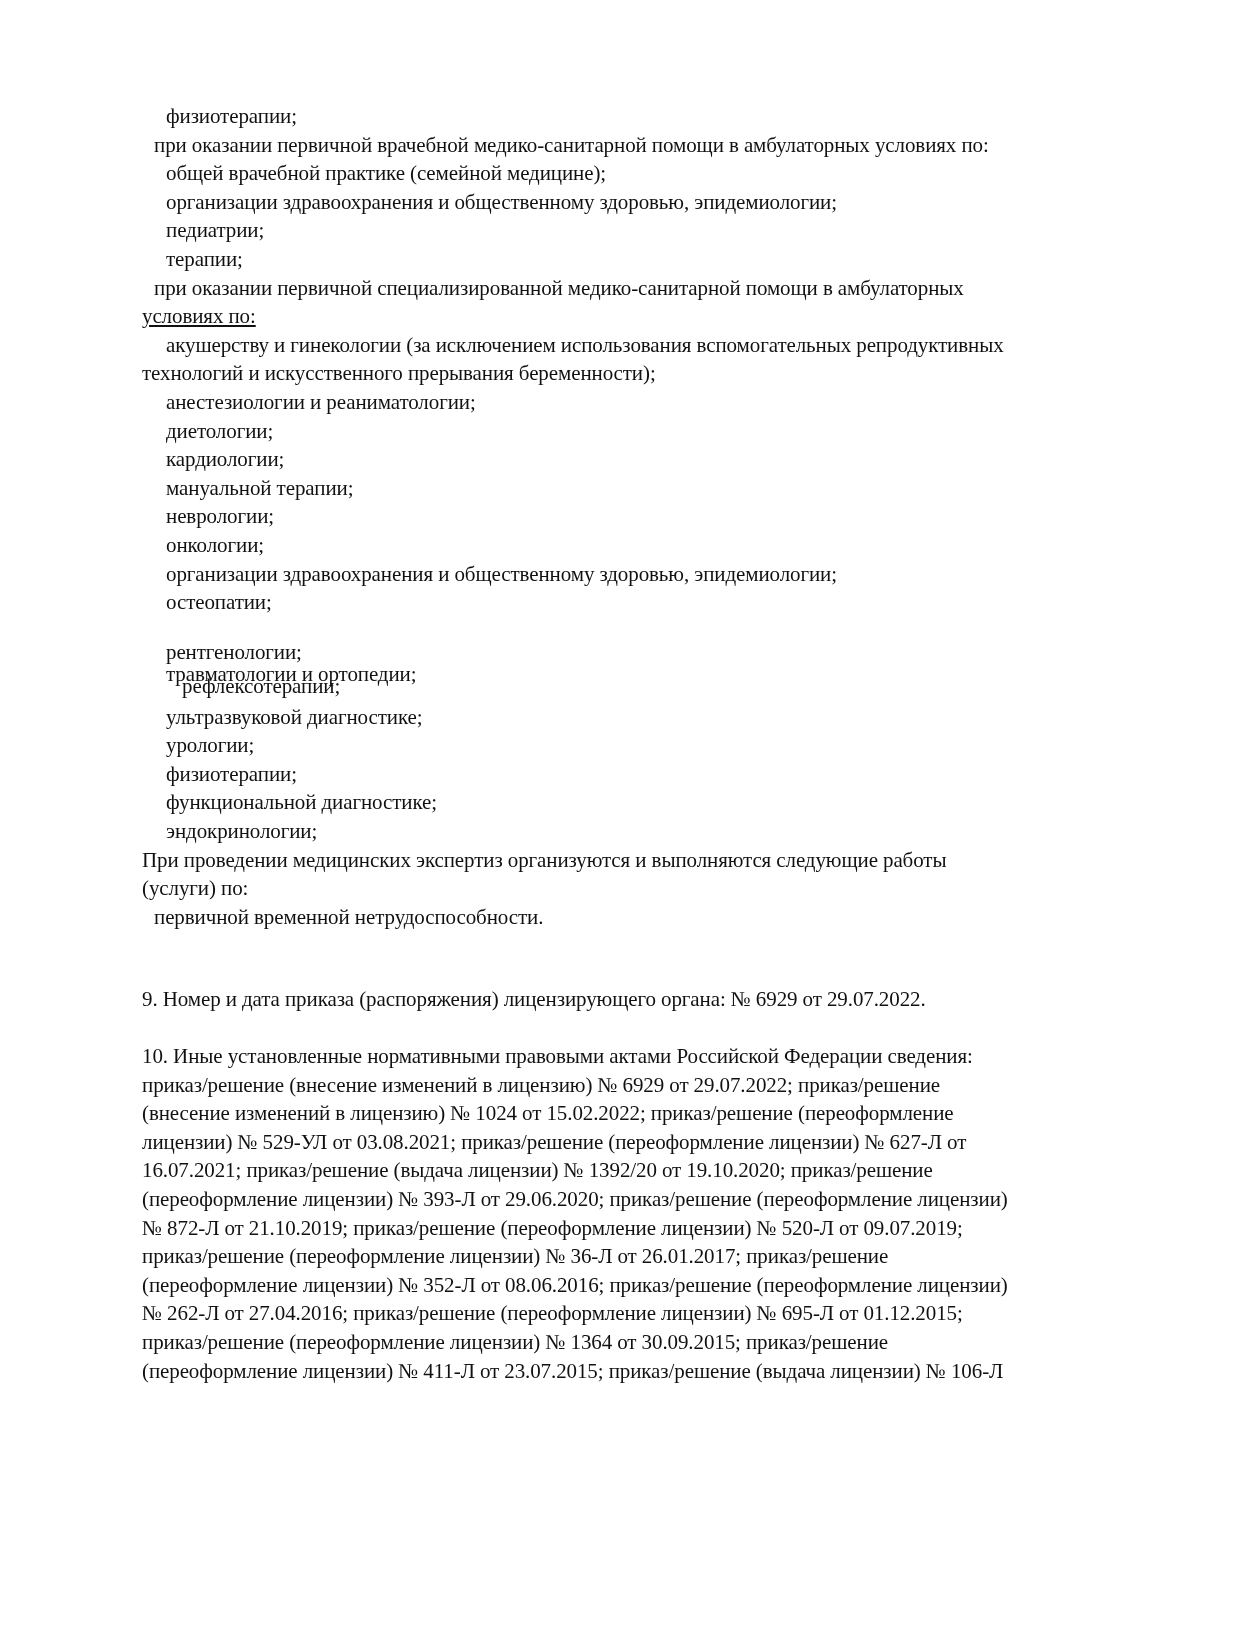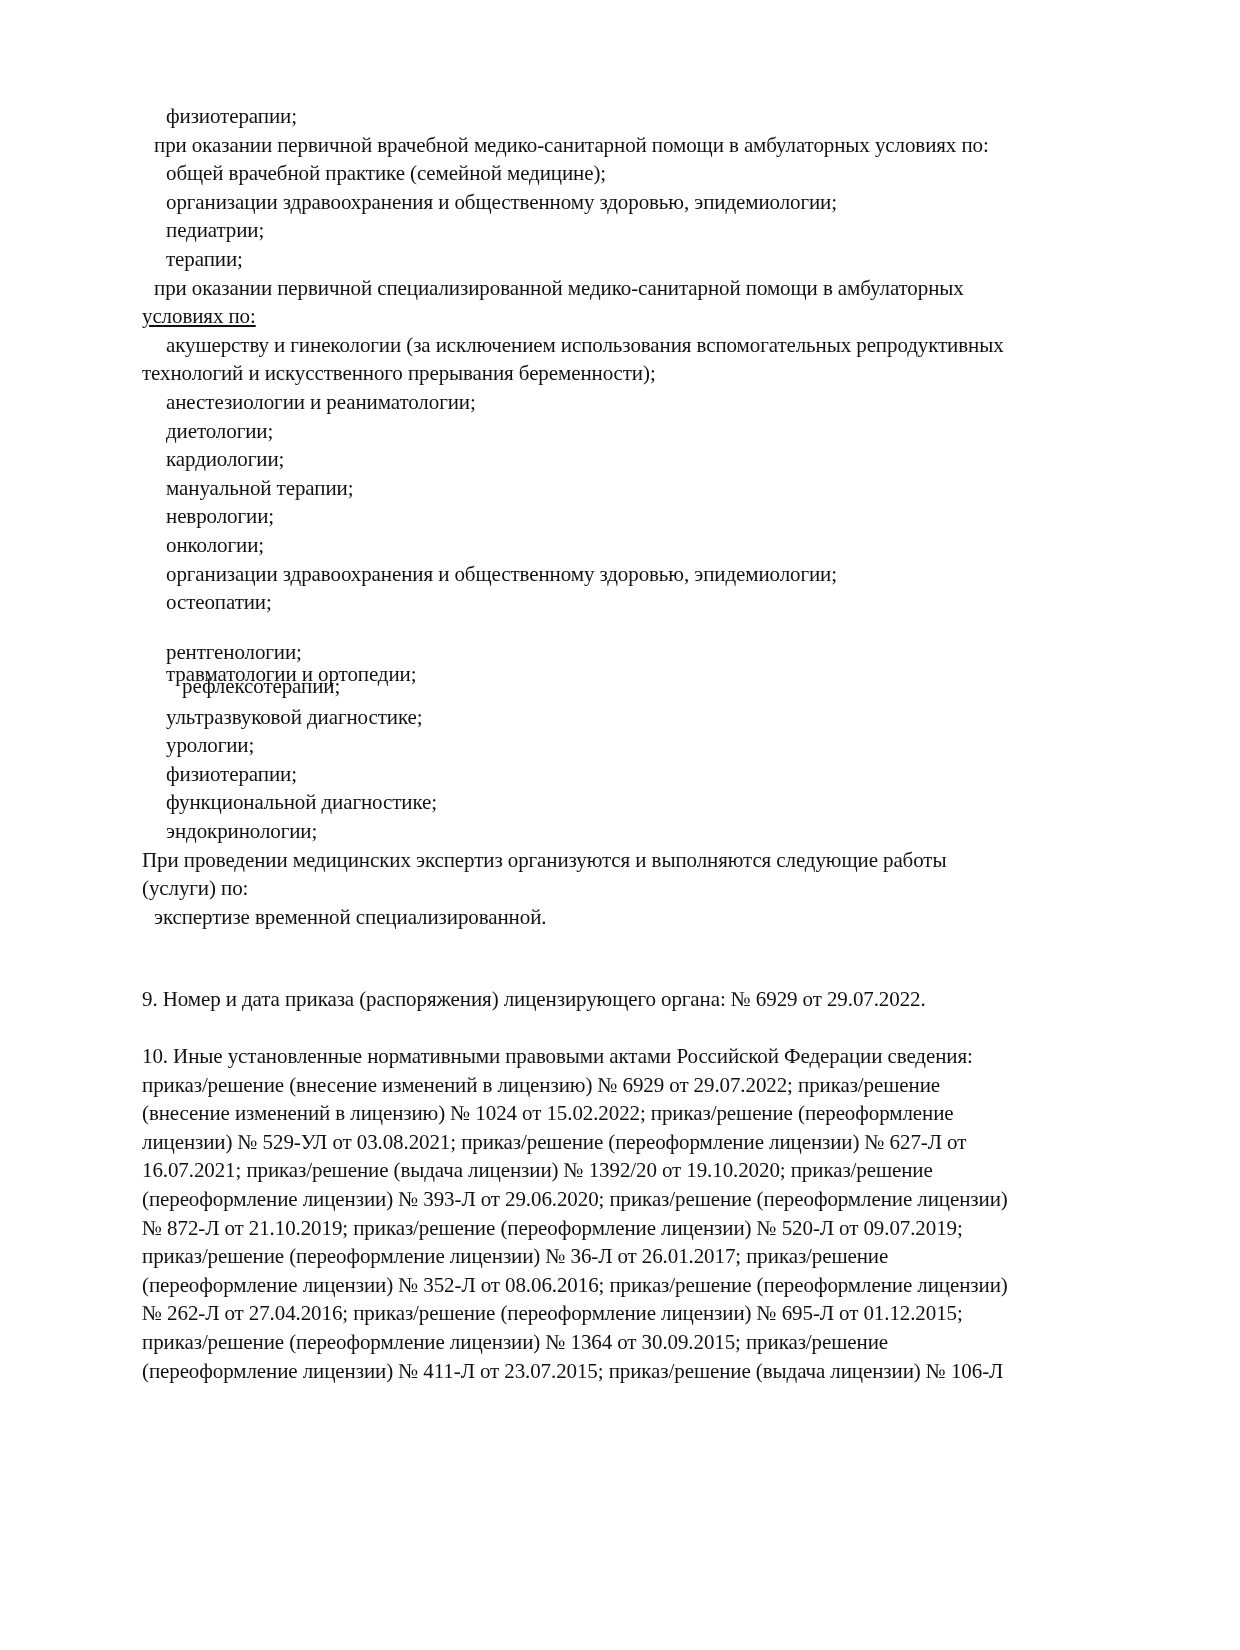--- a/index.html
+++ b/index.html
@@ -37,21 +37,21 @@
       <div class="line i1" style="top: 616.8px; margin-top: 21px;">рентгенологии;</div>
       <div class="line i1" style="top: 672px; margin-left: 16px;">рефлексотерапии;</div>
       <div class="line i1" style="top: 660px;">травматологии и ортопедии;</div>
       <div class="line i1" style="top: 702.6px;">ультразвуковой диагностике;</div>
       <div class="line i1" style="top: 731.2px;">урологии;</div>
       <div class="line i1" style="top: 759.8px;">физиотерапии;</div>
       <div class="line i1" style="top: 788.4px;">функциональной диагностике;</div>
       <div class="line i1" style="top: 817px;">эндокринологии;</div>
       <div class="line i0" style="top: 845.6px;">При проведении медицинских экспертиз организуются и выполняются следующие работы</div>
       <div class="line i0" style="top: 874.2px;">(услуги) по:</div>
-      <div class="line i2" style="top: 902.8px;">экспертизе временной специализированной.</div>
+      <div class="line i2" style="top: 902.8px;">первичной временной нетрудоспособности.</div>
     </div>
   <div class="line i0" style="top:985px">9. Номер и дата приказа (распоряжения) лицензирующего органа: № 6929 от 29.07.2022.</div>
   <div id="sec10">
       <div class="line i0" style="top: 1042px;">10. Иные установленные нормативными правовыми актами Российской Федерации сведения:</div>
       <div class="line i0" style="top: 1070.6px;">приказ/решение (внесение изменений в лицензию) № 6929 от 29.07.2022; приказ/решение</div>
       <div class="line i0" style="top: 1099.2px;">(внесение изменений в лицензию) № 1024 от 15.02.2022; приказ/решение (переоформление</div>
       <div class="line i0" style="top: 1127.8px;">лицензии) № 529-УЛ от 03.08.2021; приказ/решение (переоформление лицензии) № 627-Л от</div>
       <div class="line i0" style="top: 1156.4px;">16.07.2021; приказ/решение (выдача лицензии) № 1392/20 от 19.10.2020; приказ/решение</div>
       <div class="line i0" style="top: 1185px;">(переоформление лицензии) № 393-Л от 29.06.2020; приказ/решение (переоформление лицензии)</div>
       <div class="line i0" style="top: 1213.6px;">№ 872-Л от 21.10.2019; приказ/решение (переоформление лицензии) № 520-Л от 09.07.2019;</div>

